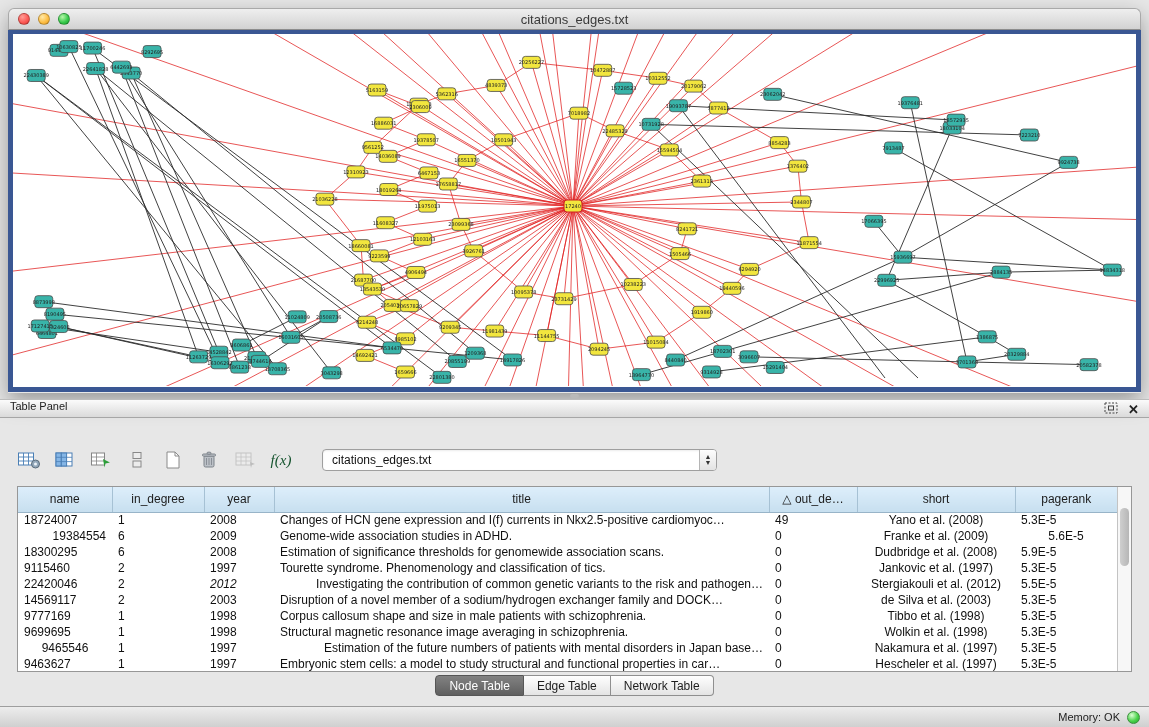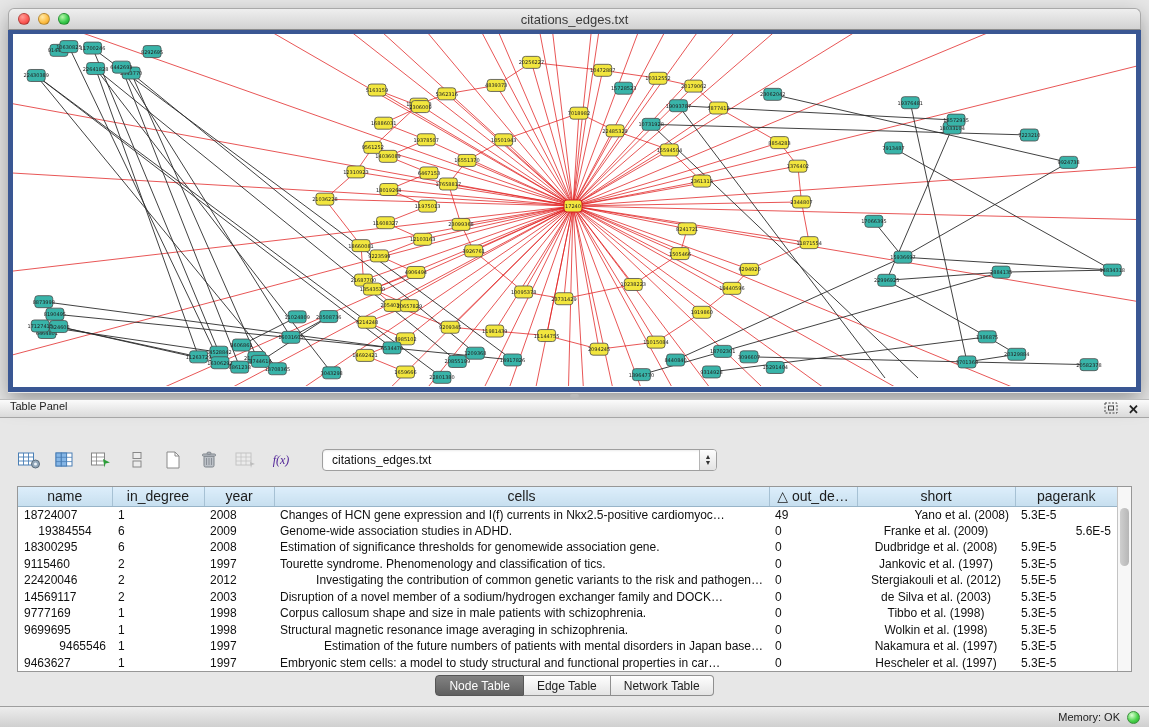--- a/index.html
+++ b/index.html
@@ -24,29 +24,29 @@
   .panel-header{position:absolute;left:0;top:399px;width:1149px;height:19px;background:linear-gradient(#fbfbfb,#dadada);border-top:1px solid #bdbdbd;border-bottom:1px solid #a6a6a6;display:flex;align-items:flex-start}
   .panel-header .ph-title{font-size:11px;color:#222;margin-left:10px}
   .ph-icons{margin-left:auto;display:flex;align-items:center;gap:10px;margin-right:10px}
   .ph-float{display:inline-block}
   .ph-close{font-size:13px;font-weight:bold;color:#222;line-height:13px;cursor:default}
   .splitter-dot{position:absolute;left:570px;top:394px;width:9px;height:4px;border-radius:2px;background:#b9b9b9}
 
   .toolbar{position:absolute;left:16px;top:446px;height:28px;display:flex;align-items:center;gap:10px}
   .tb-btn{width:26px;height:24px;display:flex;align-items:center;justify-content:center}
   .tb-btn.dim{opacity:.45}
-  .fx{font-family:"Liberation Serif",serif;font-style:italic;font-size:12px;color:#4c1d95}
+  .fx{font-family:"Liberation Serif",serif;font-style:italic;font-size:15px;color:#14532d}
   .combo{margin-left:18px;width:395px;height:22px;background:#fff;border:1px solid #9f9f9f;border-radius:4px;display:flex;align-items:center;box-shadow:inset 0 1px 2px rgba(0,0,0,.08)}
   .combo .combo-text{flex:1;font-size:12px;color:#111;padding-left:9px;white-space:nowrap;overflow:hidden}
   .combo .stepper{width:17px;height:100%;border-left:1px solid #b5b5b5;display:flex;flex-direction:column;align-items:center;justify-content:center;background:linear-gradient(#fdfdfd,#e3e3e3);border-radius:0 3px 3px 0}
   .combo .stepper span{font-size:7px;line-height:6px;color:#333}
 
   .table-area{position:absolute;left:17px;top:486px;width:1115px;height:186px;background:#fff;border:1px solid #979797;display:flex;overflow:hidden}
   table.data{table-layout:fixed;border-collapse:collapse;width:1099px}
-  table.data th{height:19px;background:linear-gradient(#ddeefb,#c7dfef);border-right:1px solid #a6c1d4;border-bottom:1px solid #98b4c8;font-weight:normal;font-size:14px;color:#1c1c1c;white-space:nowrap;overflow:hidden}
+  table.data th{height:25px;background:linear-gradient(#ddeefb,#c7dfef);border-right:1px solid #a6c1d4;border-bottom:1px solid #98b4c8;font-weight:normal;font-size:12px;color:#1c1c1c;white-space:nowrap;overflow:hidden}
   table.data th:last-child{border-right:none}
   table.data td{height:16px;padding:0 6px;font-size:12px;color:#101010;white-space:nowrap;overflow:hidden;text-overflow:ellipsis}
   .vscroll{width:15px;border-left:1px solid #c3c3c3;background:#f7f7f7;position:relative}
   .vscroll .thumb{position:absolute;left:2px;right:2px;top:21px;height:58px;border-radius:6px;background:linear-gradient(90deg,#cfcfcf,#b6b6b6)}
 
   .tabs{position:absolute;left:0;top:675px;width:1149px;display:flex;justify-content:center}
   .tab{height:21px;padding:0 13px;font-size:12px;font-family:"Liberation Sans",sans-serif;border:1px solid #8f8f8f;border-left-width:0;background:linear-gradient(#fefefe,#e4e4e4);color:#1d1d1d;display:flex;align-items:center}
   .tab:first-child{border-radius:4px 0 0 4px;border-left-width:1px}
   .tab:last-child{border-radius:0 4px 4px 0}
   .tab.selected{background:linear-gradient(#828282,#5f5f5f);color:#fff;border-color:#565656}
@@ -819,67 +819,67 @@
           <col style="width:495px">
           <col style="width:88px">
           <col style="width:158px">
           <col style="width:102px">
       </colgroup>
       <thead>
         <tr>
           <th>name</th>
           <th>in_degree</th>
           <th>year</th>
-          <th>cells</th>
+          <th>title</th>
           <th>△ out_de…</th>
           <th>short</th>
           <th>pagerank</th>
         </tr>
       </thead>
       <tbody>
           <tr>
             <td style="text-align: left;">18724007</td>
             <td style="text-align: left;">1</td>
             <td style="text-align: left;">2008</td>
             <td style="text-align: left;">Changes of HCN gene expression and I(f) currents in Nkx2.5-positive cardiomyoc…</td>
             <td style="text-align: left;">49</td>
-            <td style="text-align: right;">Yano et al. (2008)</td>
+            <td style="text-align: center;">Yano et al. (2008)</td>
             <td style="text-align: left;">5.3E-5</td>
           </tr>
           <tr>
-            <td style="text-align: center; margin-left: 44px;">19384554</td>
+            <td style="text-align: right; margin-left: 44px;">19384554</td>
             <td style="text-align: left;">6</td>
             <td style="text-align: left;">2009</td>
             <td style="text-align: left;">Genome-wide association studies in ADHD.</td>
             <td style="text-align: left;">0</td>
             <td style="text-align: center;">Franke et al. (2009)</td>
-            <td style="text-align: right;">5.6E-5</td>
+            <td style="text-align: center;">5.6E-5</td>
           </tr>
           <tr>
             <td style="text-align: left;">18300295</td>
             <td style="text-align: left;">6</td>
             <td style="text-align: left;">2008</td>
-            <td style="text-align: left;">Estimation of significance thresholds for genomewide association gene.</td>
+            <td style="text-align: left;">Estimation of significance thresholds for genomewide association scans.</td>
             <td style="text-align: left;">0</td>
             <td style="text-align: center;">Dudbridge et al. (2008)</td>
             <td style="text-align: left; margin-left: 32px;">5.9E-5</td>
           </tr>
           <tr>
             <td style="text-align: left;">9115460</td>
             <td style="text-align: left;">2</td>
             <td style="text-align: left;">1997</td>
             <td style="text-align: left;">Tourette syndrome. Phenomenology and classification of tics.</td>
             <td style="text-align: left;">0</td>
             <td style="text-align: center;">Jankovic et al. (1997)</td>
             <td style="text-align: left;">5.3E-5</td>
           </tr>
           <tr>
             <td style="text-align: left;">22420046</td>
             <td style="text-align: left;">2</td>
-            <td style="text-align: left;">2012</td>
+            <td style="text-align: left; font-style: italic;">2012</td>
             <td style="text-align: right;">Investigating the contribution of common genetic variants to the risk and pathogen…</td>
             <td style="text-align: left;">0</td>
             <td style="text-align: center;">Stergiakouli et al. (2012)</td>
             <td style="text-align: left;">5.5E-5</td>
           </tr>
           <tr>
             <td style="text-align: left;">14569117</td>
             <td style="text-align: left;">2</td>
             <td style="text-align: left;">2003</td>
             <td style="text-align: left;">Disruption of a novel member of a sodium/hydrogen exchanger family and DOCK…</td>
@@ -899,21 +899,21 @@
           <tr>
             <td style="text-align: left;">9699695</td>
             <td style="text-align: left;">1</td>
             <td style="text-align: left;">1998</td>
             <td style="text-align: left;">Structural magnetic resonance image averaging in schizophrenia.</td>
             <td style="text-align: left;">0</td>
             <td style="text-align: center;">Wolkin et al. (1998)</td>
             <td style="text-align: left;">5.3E-5</td>
           </tr>
           <tr>
-            <td style="text-align: right; margin-left: 32px;">9465546</td>
+            <td style="text-align: center; margin-left: 32px;">9465546</td>
             <td style="text-align: left;">1</td>
             <td style="text-align: left;">1997</td>
             <td style="text-align: right;">Estimation of the future numbers of patients with mental disorders in Japan base…</td>
             <td style="text-align: left;">0</td>
             <td style="text-align: center;">Nakamura et al. (1997)</td>
             <td style="text-align: left;">5.3E-5</td>
           </tr>
           <tr>
             <td style="text-align: left; margin-left: 48px;">9463627</td>
             <td style="text-align: left;">1</td>

